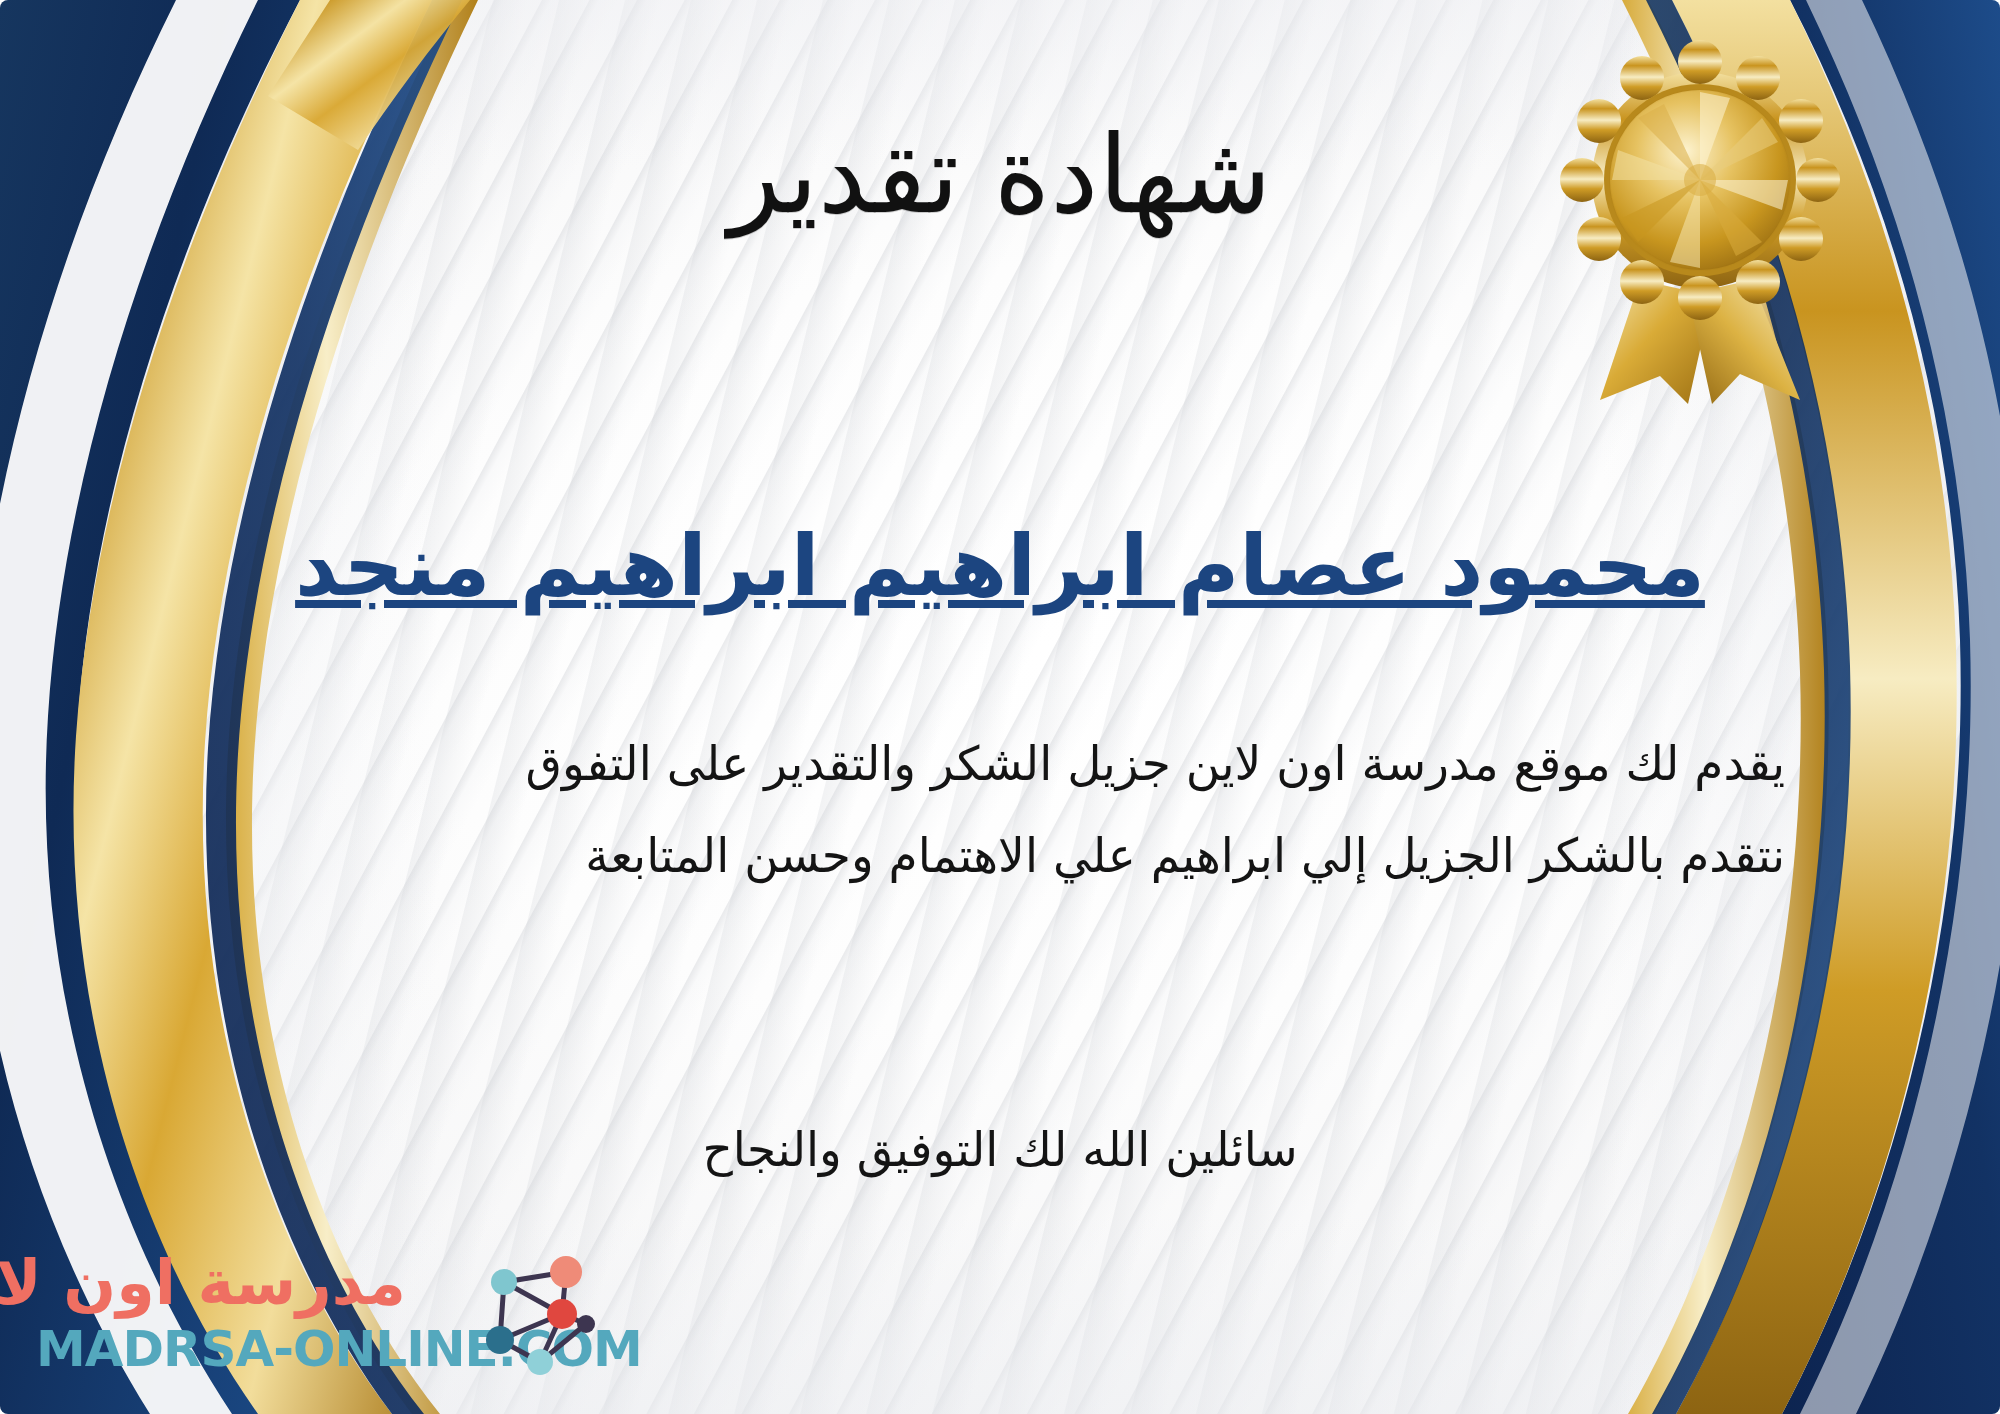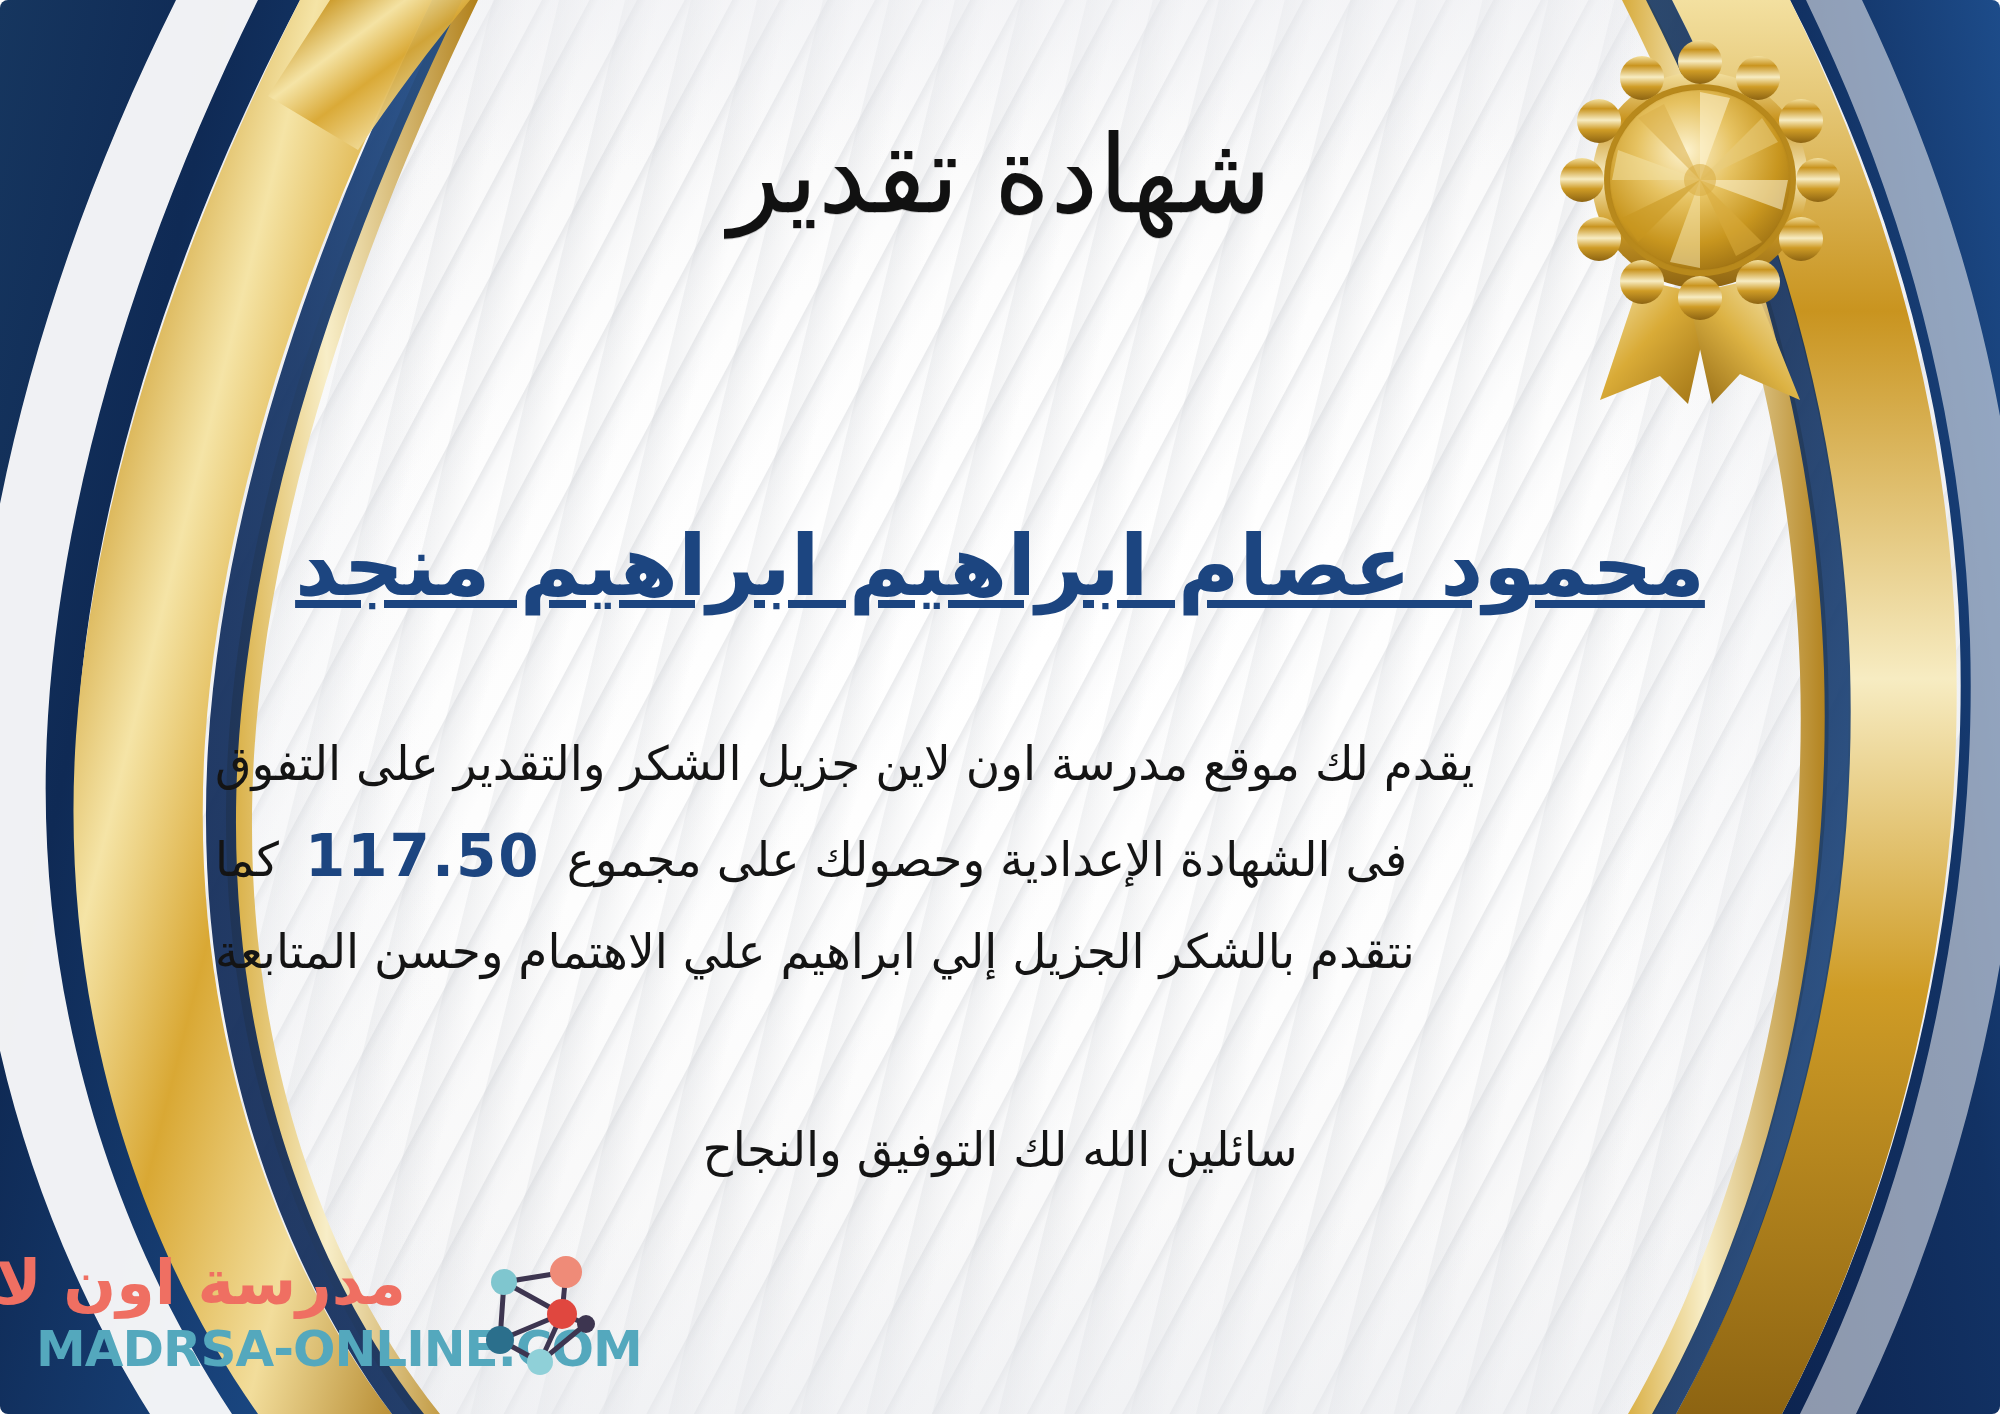--- a/index.html
+++ b/index.html
@@ -101,21 +101,21 @@
     color: #1c4580;
     letter-spacing: -1px;
     text-decoration: underline;
   }
 
   .body-block {
     position: absolute;
     top: 718px;
     left: 215px;
     width: 1570px;
-    text-align: left;
+    text-align: right;
     color: #141414;
     font-size: 47px;
     line-height: 92px;
     font-weight: 400;
   }
   .body-line { white-space: nowrap; }
   .score {
     color: #1c4580;
     font-weight: 700;
     font-size: 58px;
@@ -311,23 +311,20 @@
   </svg>
 
   <div class="content">
 
     <div class="cert-title">شهادة تقدير</div>
 
     <div class="student-name">محمود عصام ابراهيم ابراهيم منجد</div>
 
     <div class="body-block">
       <div class="body-line">يقدم لك موقع مدرسة اون لاين جزيل الشكر  والتقدير على التفوق</div>
-      <div class="body-line">
-        <span>فى الشهادة الإعدادية وحصولك على مجموع</span><span class="score">117.50</span><span>كما</span>
-      </div>
       <div class="body-line">نتقدم  بالشكر الجزيل إلي ابراهيم علي الاهتمام وحسن المتابعة</div>
     </div>
 
     <div class="closing-line">سائلين الله لك التوفيق  والنجاح</div>
 
     <div class="logo">
       <div class="logo-rows">
         <div class="logo-ar">مدرسة اون لاين</div>
         <div class="logo-url">MADRSA-ONLINE.COM</div>
       </div>

